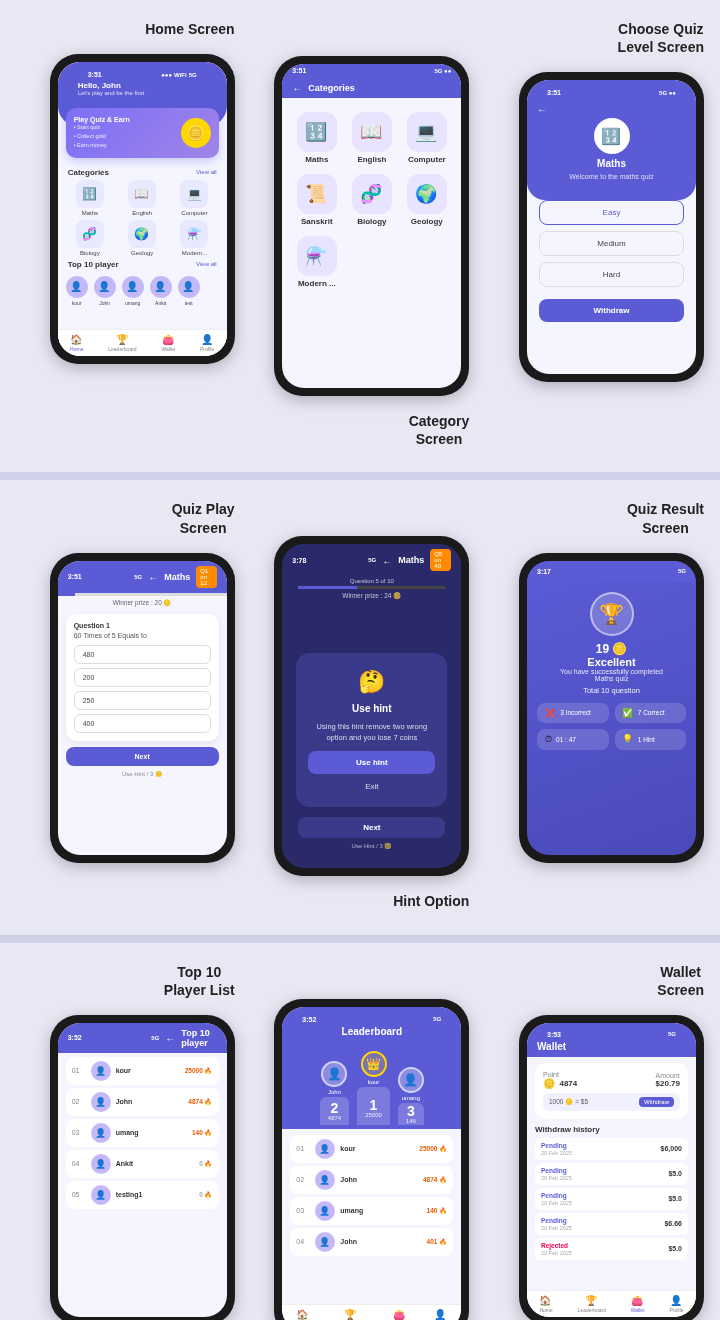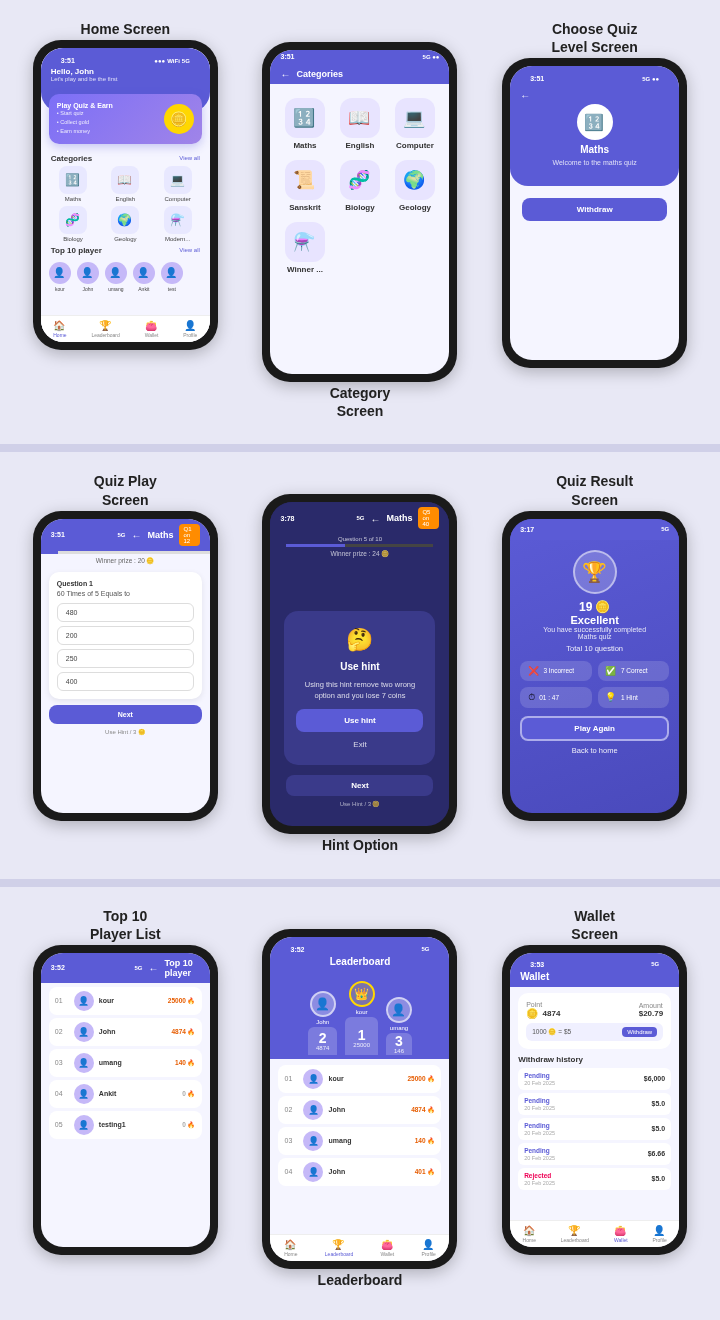--- a/index.html
+++ b/index.html
@@ -12,22 +12,22 @@
 
     .section-divider {
       height: 8px;
       background: #d0d0e8;
       margin: 0 0 0 0;
     }
 
     .screen-container {
       display: flex;
       flex-direction: column;
-      align-items: center;
-      gap: 2px;
+      align-items: flex-end;
+      gap: 16px;
     }
 
     .screen-title {
       font-size: 14px;
       font-weight: 700;
       text-align: center;
       color: #222;
       line-height: 1.3;
     }
 
@@ -82,21 +82,21 @@
 
     
     .home-screen {
       background: #f5f5ff;
       height: 100%;
       overflow: hidden;
     }
 
     .home-header {
       background: #5b5bd6;
-      padding: 6px 10px 30px;
+      padding: 6px 20px 30px;
       border-radius: 0 0 20px 20px;
     }
 
     .home-user {
       color: #fff;
       font-size: 8px;
       font-weight: 700;
     }
 
     .home-user-sub {
@@ -1072,21 +1072,21 @@
             <div class="cat-card">
                 <div class="cat-card-icon">🧬</div>
                 <div class="cat-card-label">Biology</div>
               </div>
             <div class="cat-card">
                 <div class="cat-card-icon">🌍</div>
                 <div class="cat-card-label">Geology</div>
               </div>
             <div class="cat-card">
                 <div class="cat-card-icon">⚗️</div>
-                <div class="cat-card-label">Winner ...</div>
+                <div class="cat-card-label">Modern ...</div>
               </div>
           </div>
         </div>
       </div>
     </div>
     <div class="screen-title">Category<br>Screen</div>
   </div>
 
   <div class="screen-container">
     <div class="screen-title">Choose Quiz<br>Level Screen</div>
@@ -1100,20 +1100,25 @@
                   <span>5G ●●</span>
                 </div>
             </div>
             <div class="level-header-row">
               <span class="back-btn">←</span>
             </div>
             <div class="level-subject-icon">🔢</div>
             <div class="level-title">Maths</div>
             <div class="level-subtitle">Welcome to the maths quiz</div>
           </div>
+          <div class="level-options">
+            <div class="level-option selected">Easy</div>
+            <div class="level-option">Medium</div>
+            <div class="level-option">Hard</div>
+          </div>
           <div class="continue-btn">Withdraw</div>
         </div>
       </div>
     </div>
   </div>
 
 </div>
 
 <div class="section-divider"></div>
 
@@ -1229,24 +1234,20 @@
             </div>
             <div class="stat-box">
               <span class="stat-icon">⏱</span>
               <span class="stat-text">01 : 47</span>
             </div>
             <div class="stat-box">
               <span class="stat-icon">💡</span>
               <span class="stat-text">1 Hint</span>
             </div>
           </div>
-          <div class="result-actions">
-            <div class="play-again-btn">Play Again</div>
-            <div class="back-home-btn">Back to home</div>
-          </div>
         </div>
       </div>
     </div>
   </div>
 
 </div>
 
 <div class="section-divider"></div>
 
 <div class="section-row">

